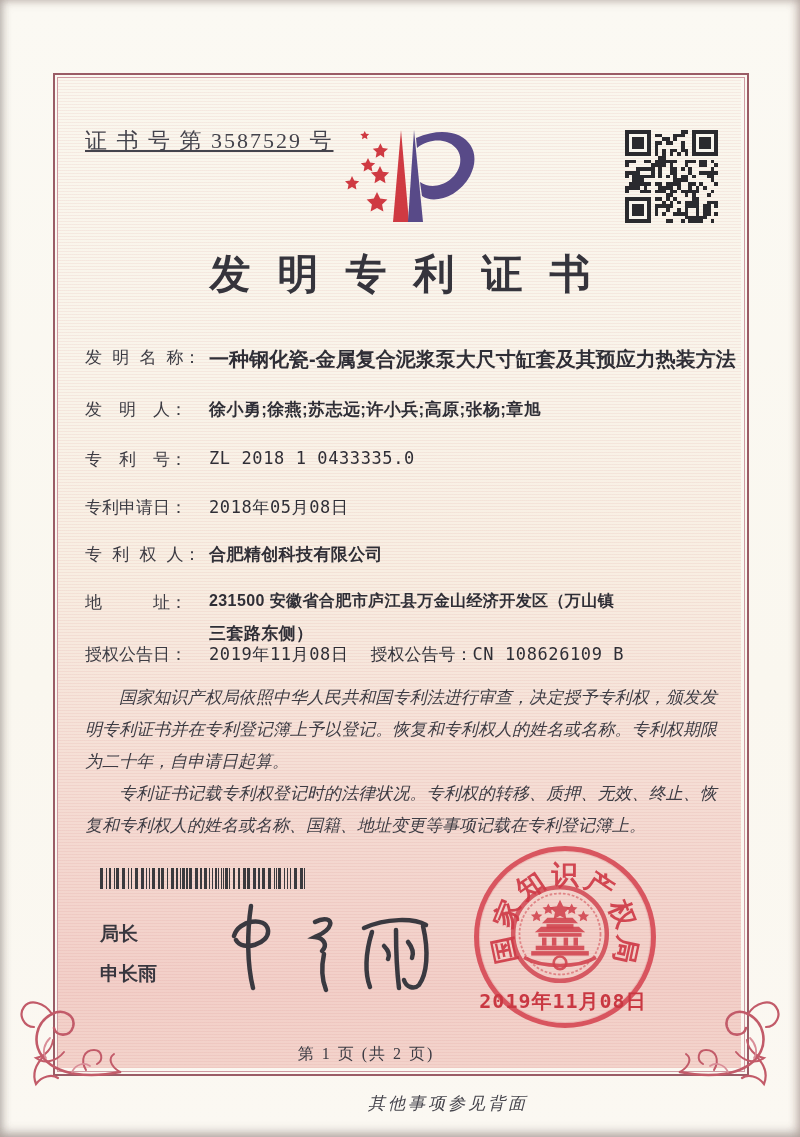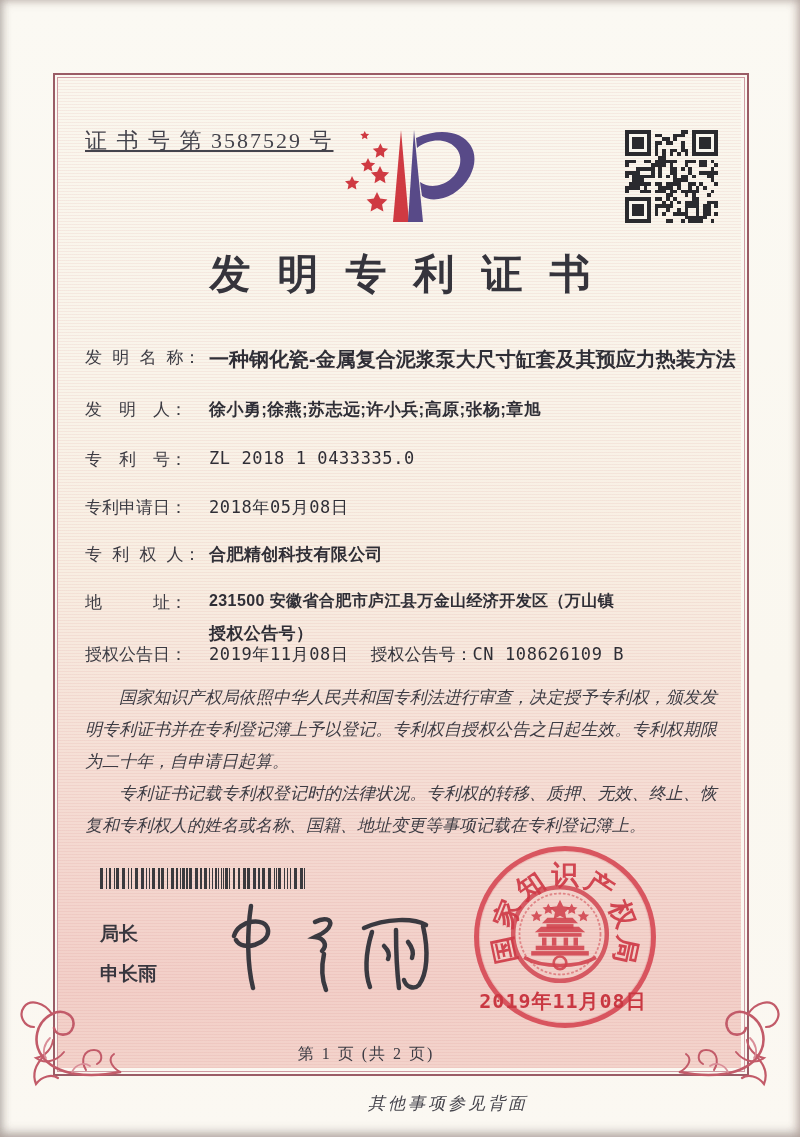--- a/index.html
+++ b/index.html
@@ -321,28 +321,28 @@
     <span class="lbl">专　利　号：</span><span class="val val-mono">ZL 2018 1 0433335.0</span>
   </div>
   <div class="row" style="top:496px">
     <span class="lbl">专利申请日：</span><span class="val val-mono">2018年05月08日</span>
   </div>
   <div class="row" style="top:543px">
     <span class="lbl">专 利 权 人：</span><span class="val">合肥精创科技有限公司</span>
   </div>
   <div class="row" style="top:591px">
     <span class="lbl">地　　　址：</span><span class="val" style="font-size:16px">231500 安徽省合肥市庐江县万金山经济开发区（万山镇</span>
-    <span class="addr2 val">授权公告号）</span>
+    <span class="addr2 val">三套路东侧）</span>
   </div>
   <div class="row" style="top:643px">
     <span class="lbl">授权公告日：</span><span class="val val-mono">2019年11月08日</span><span class="col2">授权公告号：</span><span class="val val-mono">CN 108626109 B</span>
   </div>
 
   <div class="paras">
-    <p>国家知识产权局依照中华人民共和国专利法进行审查，决定授予专利权，颁发发明专利证书并在专利登记簿上予以登记。专利权自授权公告之日起生效。专利权期限为二十年，自申请日起算。</p>
+    <p>国家知识产权局依照中华人民共和国专利法进行审查，决定授予专利权，颁发发明专利证书并在专利登记簿上予以登记。恢复和专利权人的姓名或名称。专利权期限为二十年，自申请日起算。</p>
     <p>专利证书记载专利权登记时的法律状况。专利权的转移、质押、无效、终止、恢复和专利权人的姓名或名称、国籍、地址变更等事项记载在专利登记簿上。</p>
   </div>
 
   <svg class="barcode" id="barcode" viewBox="0 0 206 21" preserveAspectRatio="none">
       <rect x="0" y="0" width="3" height="21" fill="#3a3a3e"></rect>
       <rect x="6" y="0" width="1" height="21" fill="#3a3a3e"></rect>
       <rect x="9" y="0" width="2" height="21" fill="#3a3a3e"></rect>
       <rect x="14" y="0" width="1" height="21" fill="#3a3a3e"></rect>
       <rect x="16" y="0" width="3" height="21" fill="#3a3a3e"></rect>
       <rect x="22" y="0" width="3" height="21" fill="#3a3a3e"></rect>

